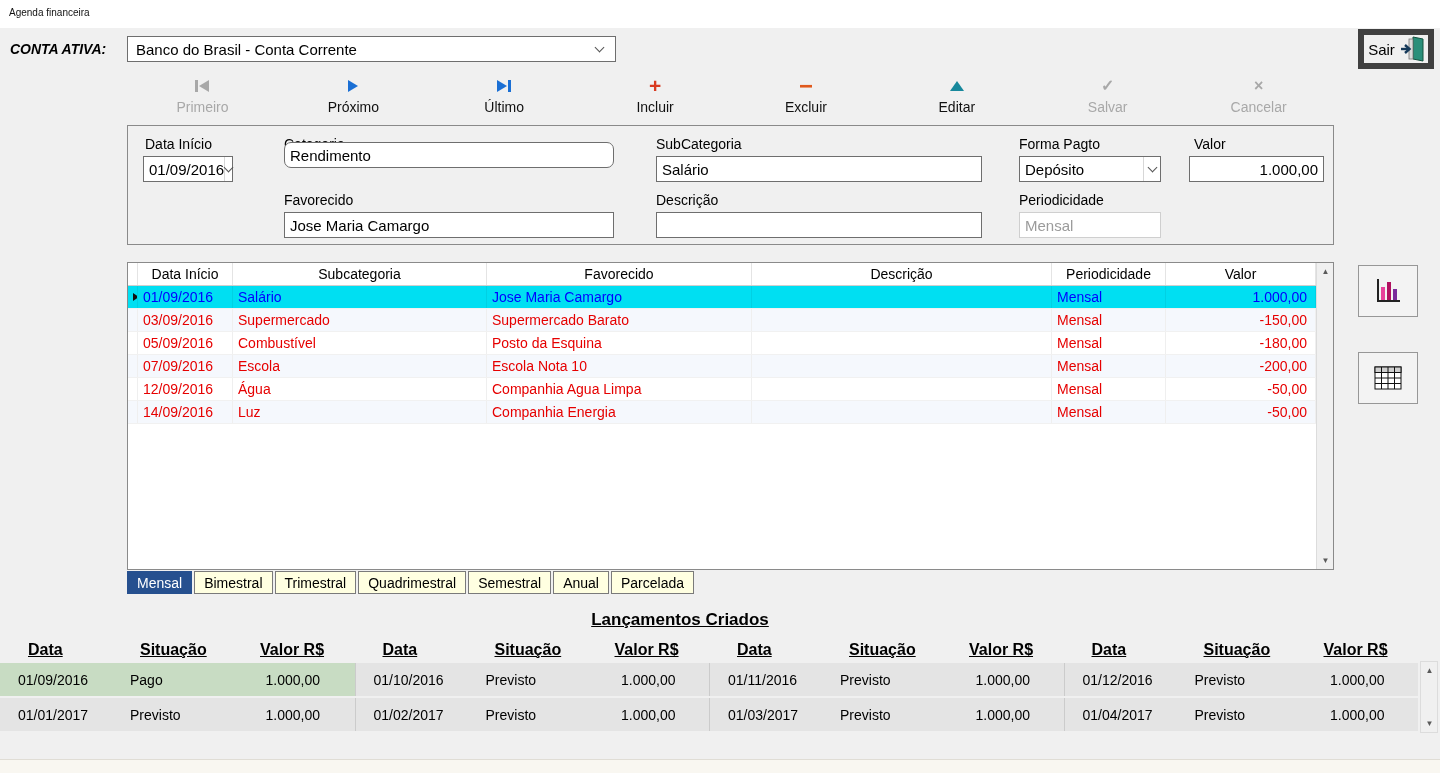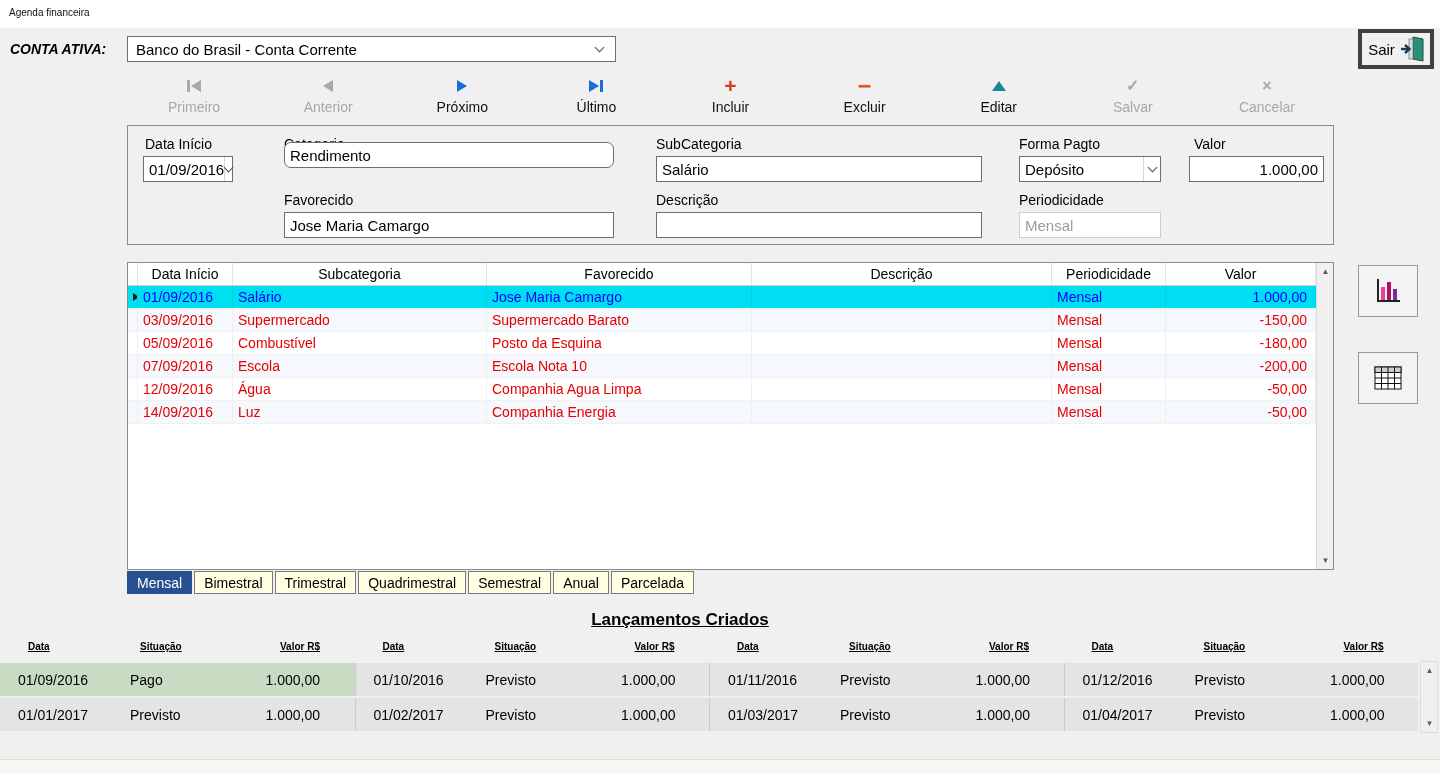--- a/index.html
+++ b/index.html
@@ -15,21 +15,21 @@
   .acct-label { position:absolute; left:10px; top:41px; font-weight:bold; font-style:italic; font-size:14px; }
   .acct-select { position:absolute; left:127px; top:36px; width:489px; height:26px; background:#fff;
                  border:1px solid #6e6e6e; display:flex; align-items:center; padding:8px 8px; font-size:15px; cursor:default; }
   .sel-text { flex:1; white-space:nowrap; overflow:hidden; }
   .chev-wrap { width:16px; display:flex; align-items:center; justify-content:center; }
   .chev { width:7px; height:7px; border-right:1.6px solid #555; border-bottom:1.6px solid #555;
           transform:rotate(45deg); margin-top:-4px; }
 
   
   .exit-btn { position:absolute; left:1358px; top:29px; width:76px; height:40px; background:#f0f0f0;
-              border:4px solid #404040; display:flex; align-items:center; justify-content:center; gap:5px;
+              border:6px solid #404040; display:flex; align-items:center; justify-content:center; gap:5px;
               font-family:inherit; font-size:15px; cursor:pointer; }
 
   
   .toolbar { position:absolute; left:127px; top:78px; width:1207px; height:42px; display:flex; }
   .tb-item { flex:1; display:flex; flex-direction:column; align-items:center; gap:5px; cursor:pointer; }
   .tb-icon { height:16px; display:flex; align-items:center; justify-content:center; gap:1px; }
   .tb-label { font-size:14px; color:#111; }
   .tb-item.disabled .tb-label { color:#a8a8a8; }
   .tb-item.disabled .tb-icon { color:#a8a8a8 !important; }
   .tri-l { width:0; height:0; border-top:6px solid transparent; border-bottom:6px solid transparent; border-right:10px solid currentColor; }
@@ -83,21 +83,21 @@
   .tabs { position:absolute; left:127px; top:571px; display:flex; gap:2px; }
   .tab { height:23px; padding:0 9px; display:flex; align-items:center; background:#ffffe1;
          border:1px solid #7a7a7a; font-size:14px; cursor:pointer; }
   .tab.selected { background:#26508f; border-color:#26508f; color:#fff; }
 
   
   .lanc-title { position:absolute; top:610px; left:0; width:1360px; text-align:center; font-size:17px;
                 font-weight:bold; text-decoration:underline; }
   .lanc-headers { position:absolute; top:641px; left:0; width:1418px; display:grid; grid-template-columns:repeat(4,1fr); }
   .l-group { display:grid; grid-template-columns:112px 120px 70px; padding-left:18px; align-items:center; }
-  .lh-cell { font-weight:bold; font-size:10px; text-decoration:underline; white-space:nowrap;padding-left:10px; }
+  .lh-cell { font-weight:bold; font-size:16px; text-decoration:underline; white-space:nowrap;padding-left:10px; }
   .lanc-rows { position:absolute; top:663px; left:0; width:1418px; }
   .lanc-row { display:grid; grid-template-columns:repeat(4,1fr); height:33px; background:#e4e4e4; margin-bottom:2px; }
   .lanc-row .l-group { border-left:1px solid #cbcbcb; height:100%; }
   .lanc-row .l-group:first-child { border-left:none; }
   .l-group.paid { background:#c8dcc3; }
   .lr-cell { font-size:14px; white-space:nowrap; }
   .lr-cell.valor, .lh-cell.valor { text-align:right; }
   .lanc-scroll { position:absolute; left:1420px; top:661px; width:18px; height:72px; background:#f0f0f0;
                  border:1px solid #dcdcdc; }
 
@@ -132,26 +132,20 @@
     </svg>
   </button>
 
   <div class="toolbar">
     <div class="tb-item disabled">
       <span class="tb-icon">
           <span class="vbar"></span>
           <span class="tri-l"></span>
         </span>
       <span class="tb-label">Primeiro</span>
-    </div>
-    <div class="tb-item disabled">
-      <span class="tb-icon">
-          <span class="tri-l"></span>
-        </span>
-      <span class="tb-label">Anterior</span>
     </div>
     <div class="tb-item">
       <span class="tb-icon icon-next">
           <span class="tri-r"></span>
         </span>
       <span class="tb-label">Próximo</span>
     </div>
     <div class="tb-item">
       <span class="tb-icon icon-last">
           <span class="tri-r"></span>

